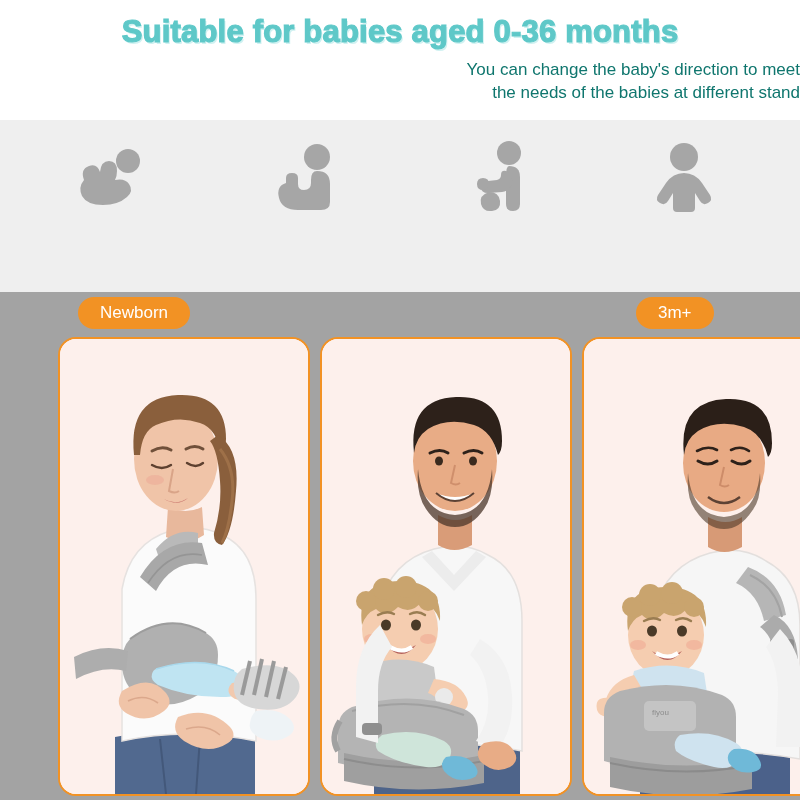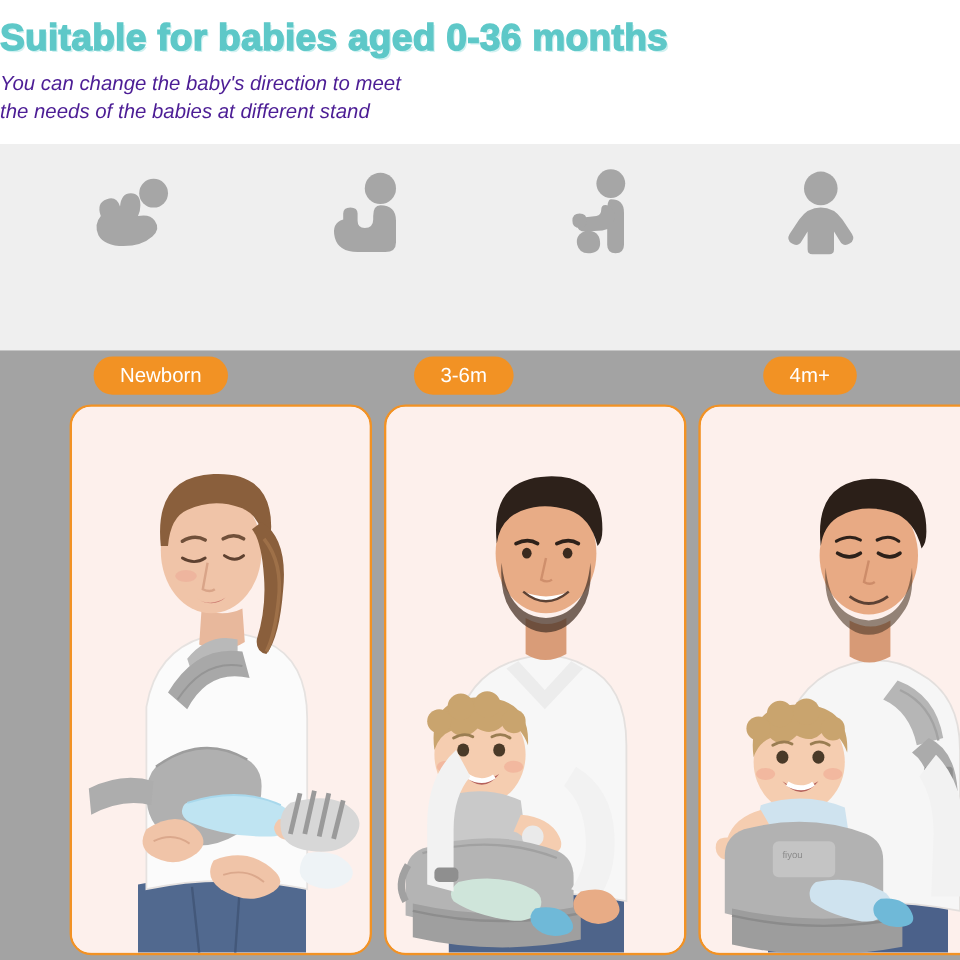--- a/index.html
+++ b/index.html
@@ -11,37 +11,37 @@
     position:relative;
   }
 
   
   .header{
     position:absolute;left:0;top:0;width:800px;height:120px;
     background:#ffffff;
   }
   .headline{
     position:absolute;left:0;top:14px;width:800px;
+    text-align:center;
     font-size:31px;
     font-weight:bold;
     letter-spacing:0.2px;
     color:#5ec8c8;
     -webkit-text-stroke:1.2px #5ec8c8;
     text-shadow:
        0 0 1px #ffffff,
        1.5px 1.5px 0 rgba(120,215,215,0.35);
     white-space:nowrap;
   }
   .subline{
     position:absolute;left:0;top:58px;width:800px;
-    text-align:left;
+    text-align:right;
     font-size:17px;
     line-height:23px;
-    color:#4c1d95;
-    font-style:italic;
+    color:#0f766e;
   }
   .subline div{display:block;}
 
   
   .band{
     position:absolute;left:0;top:120px;width:800px;height:172px;
     background:#efefef;
   }
   .rail{
     position:absolute;left:30px;top:212px;width:740px;height:5px;
@@ -220,21 +220,20 @@
 
         <path d="M62 352 q28 -18 44 2 q8 10 -2 18 q-18 14 -38 2 q-12 -8 -4 -22 z" fill="#f0c4a8"></path>
         <path d="M68 362 q16 -8 30 2" stroke="#dba88c" stroke-width="1.6" fill="none"></path>
 
         <path d="M118 378 q30 -12 52 10 q8 9 -2 16 q-20 13 -44 -2 q-14 -10 -6 -24 z" fill="#f0c4a8"></path>
         <path d="M126 390 q20 -6 34 6" stroke="#dba88c" stroke-width="1.6" fill="none"></path>
       </svg>
     </div>
   </div>
 
-  <div class="badge" style="left:345px;">3-6m</div>
   <div class="card" style="left:276px;width:248px;">
     <div class="photo">
       <svg viewBox="0 0 248 455" xmlns="http://www.w3.org/2000/svg">
         <rect width="248" height="455" fill="#fdf0ec"></rect>
 
         <path d="M52 408 q72 -14 146 0 l0 47 l-146 0 z" fill="#4e648a"></path>
 
         <path d="M58 268 q10 -46 54 -58 q30 -8 54 6 q34 16 34 66 l0 130 q-72 -14 -142 0 z" fill="#f7f7f7"></path>
         <path d="M58 268 q10 -46 54 -58 q30 -8 54 6 q34 16 34 66 l0 130 q-72 -14 -142 0 z" fill="none" stroke="#e4e0de" stroke-width="1.5"></path>
 
@@ -296,21 +295,21 @@
         <path d="M158 300 q30 18 32 56 q2 34 -14 54 l-22 -8 q14 -20 12 -44 q-2 -28 -18 -42 z" fill="#f2f2f2"></path>
         <path d="M162 404 q22 -6 30 8 q6 10 -4 16 q-16 8 -30 -6 q-6 -10 4 -18 z" fill="#e8ac86"></path>
 
         <path d="M58 286 q-24 22 -24 62 l0 50 l22 6 l0 -52 q0 -28 14 -44 z" fill="#f2f2f2"></path>
 
         <rect x="40" y="384" width="20" height="12" rx="4" fill="#8f8f8f"></rect>
       </svg>
     </div>
   </div>
 
-  <div class="badge" style="left:636px;">4m+</div>
+  <div class="badge" style="left:636px;">3m+</div>
   <div class="card" style="left:538px;width:248px;">
     <div class="photo">
       <svg viewBox="0 0 248 455" xmlns="http://www.w3.org/2000/svg">
         <rect width="248" height="455" fill="#fdf0ec"></rect>
 
         <path d="M56 410 q74 -14 150 0 l0 45 l-150 0 z" fill="#4b618a"></path>
 
         <path d="M70 272 q12 -46 56 -58 q32 -8 56 8 q34 18 34 64 l0 134 q-74 -14 -146 0 z" fill="#f6f6f6"></path>
         <path d="M70 272 q12 -46 56 -58 q32 -8 56 8 q34 18 34 64 l0 134 q-74 -14 -146 0 z" fill="none" stroke="#e3dfdd" stroke-width="1.5"></path>
 

